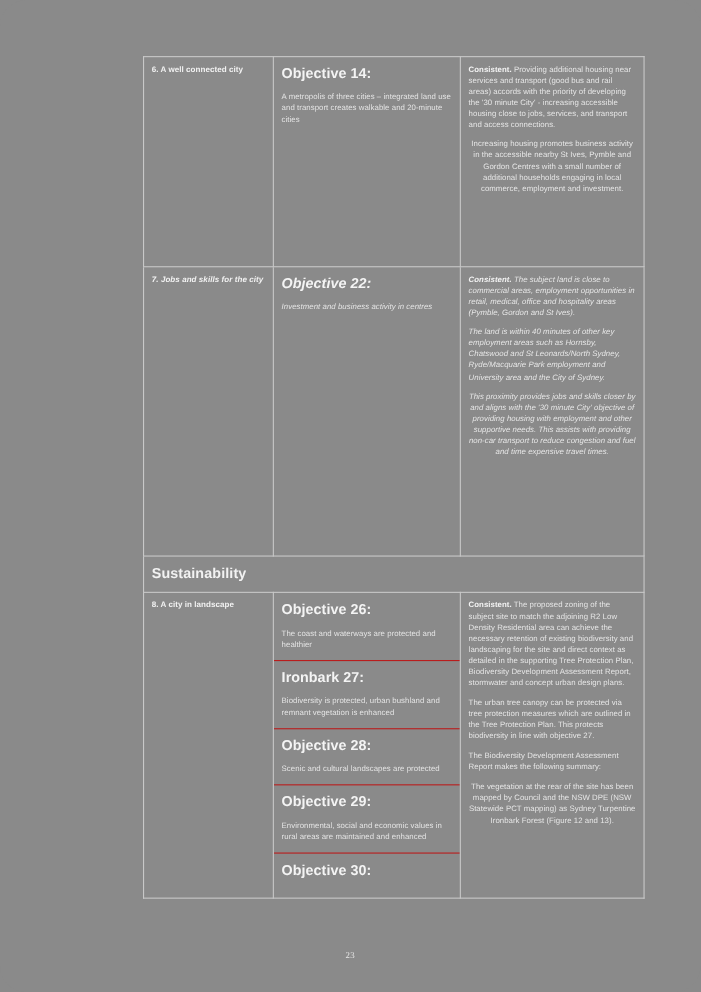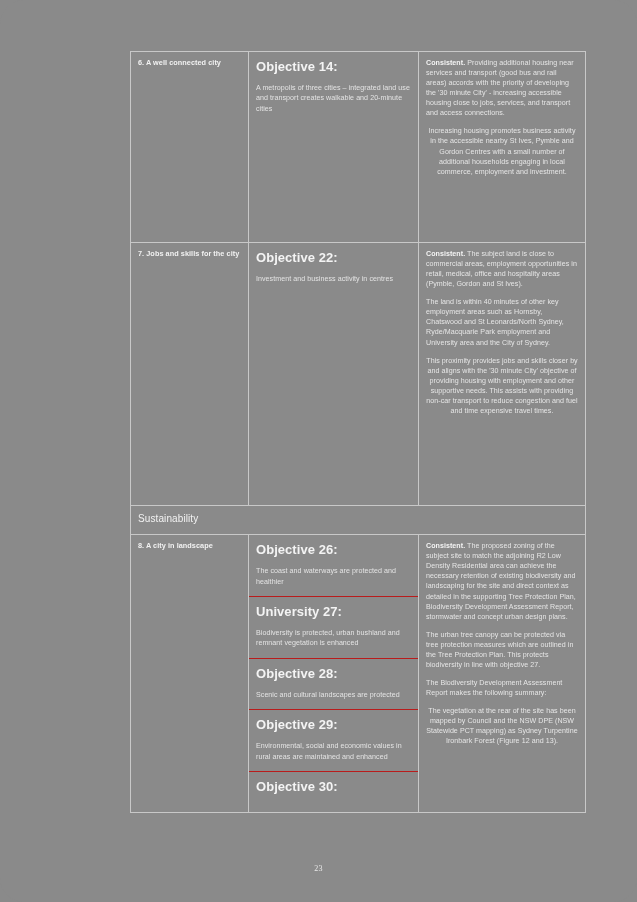--- a/index.html
+++ b/index.html
@@ -84,22 +84,22 @@
     color: #e6e6e6;
     font-size: 7.1px;
     line-height: 1.42;
   }
   .resp p:last-child { margin-bottom: 0; text-align: center; }
 
   .section-band td {
     padding: 5px 7px 6px 7px;
   }
   .section-band .band-label {
-    font-weight: normal;
-    font-size: 10px;
+    font-weight: bold;
+    font-size: 13px;
     color: #f2f2f2;
     letter-spacing: 0.1px;
   }
 
   
   .obj-stack {
     padding: 0 !important;
     border: 1px solid #c8c8c8 !important;
   }
   .obj-stack .sub {
@@ -116,21 +116,21 @@
     top: 864px;
     width: 637px;
     text-align: center;
     font-size: 8px;
     color: #e9e9e9;
     font-family: "Liberation Serif", serif;
     letter-spacing: 0.3px;
   }
 
   .row-tall-1 td { height: 176px; }
-  .row-tall-2 td { height: 248px; }
+  .row-tall-2 td { height: 248px; font-style: italic; }
 </style>
 </head>
 <body>
 
 <div class="page">
 
   <div class="table-wrap">
     <table class="assess">
       <colgroup>
         <col class="col-a">
@@ -177,21 +177,21 @@
         <tr>
           <td>
             <div class="theme">8. A city in landscape</div>
           </td>
           <td class="obj-stack">
             <div class="sub">
               <div class="obj-head">Objective 26:</div>
               <div class="obj-body">The coast and waterways are protected and healthier</div>
             </div>
             <div class="sub">
-              <div class="obj-head">University 27:</div>
+              <div class="obj-head">Ironbark 27:</div>
               <div class="obj-body">Biodiversity is protected, urban bushland and remnant vegetation is enhanced</div>
             </div>
             <div class="sub">
               <div class="obj-head">Objective 28:</div>
               <div class="obj-body">Scenic and cultural landscapes are protected</div>
             </div>
             <div class="sub">
               <div class="obj-head">Objective 29:</div>
               <div class="obj-body">Environmental, social and economic values in rural areas are maintained and enhanced</div>
             </div>

